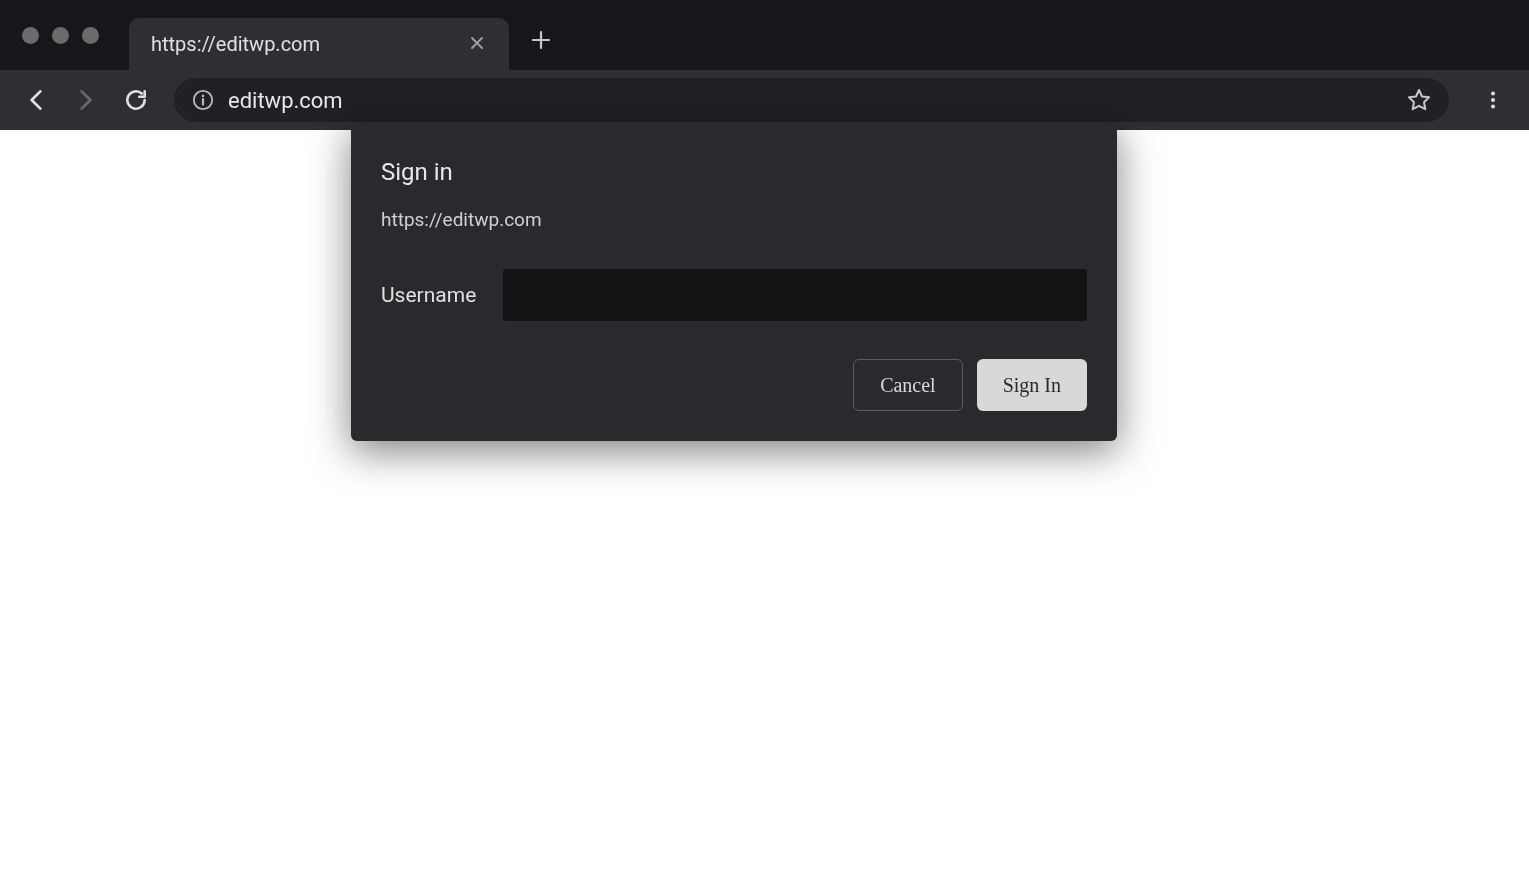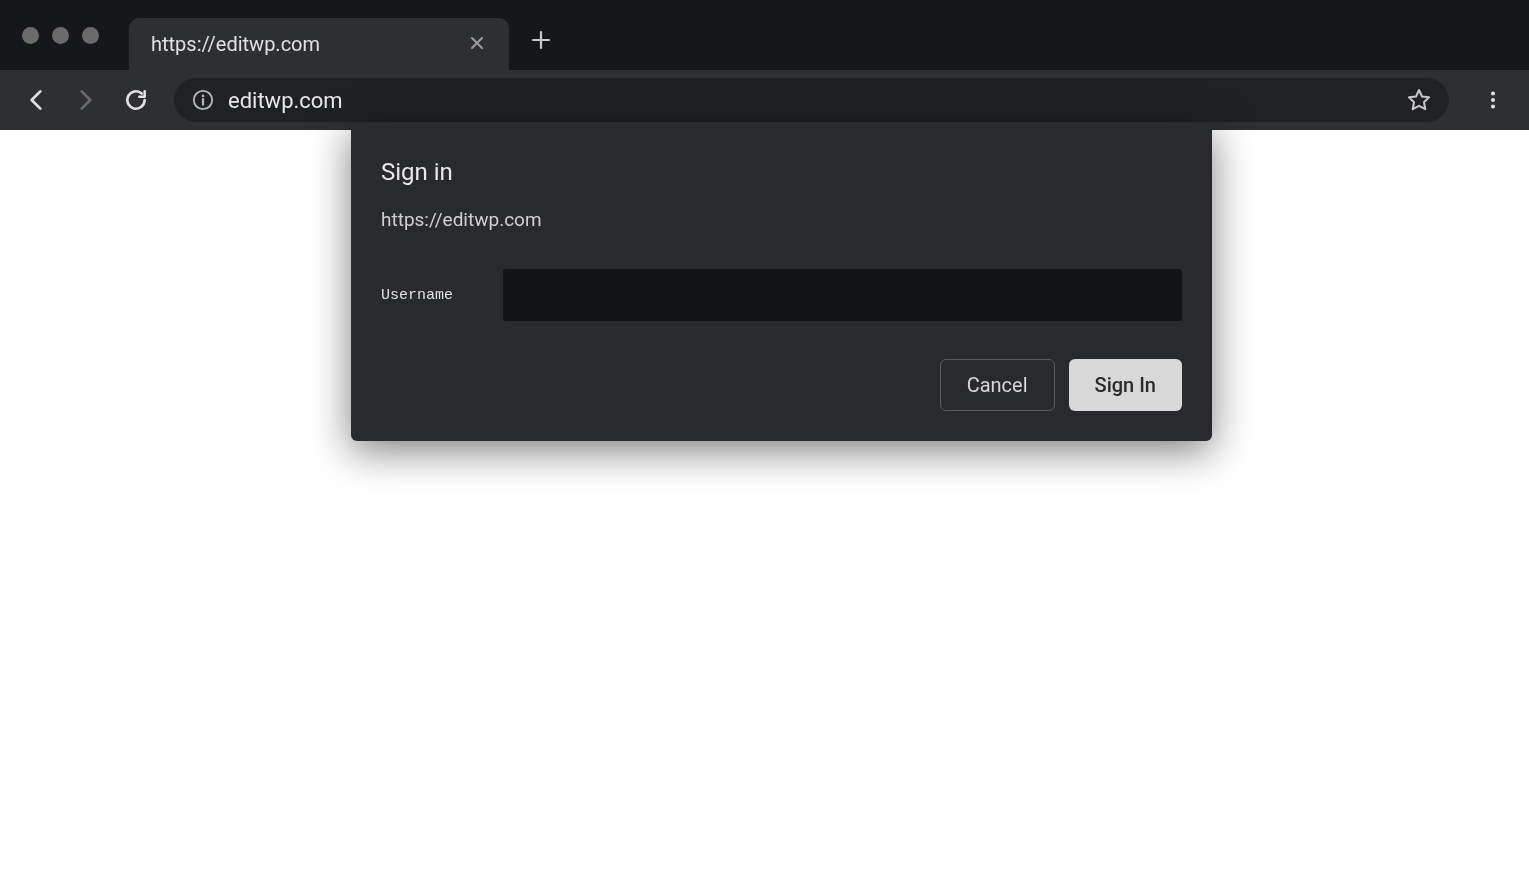--- a/index.html
+++ b/index.html
@@ -129,21 +129,21 @@
     }
     .content-area {
       background: #ffffff;
       position: relative;
       height: calc(894px - 130px);
     }
     .auth-dialog {
       position: absolute;
       top: -8px;
       left: 351px;
-      width: 861px;
+      width: 766px;
       background: #292a2d;
       border-radius: 0 0 6px 6px;
       padding: 36px 30px 30px 30px;
       box-shadow: 0 10px 40px rgba(0,0,0,0.5);
     }
     .dialog-title {
       color: #e8e8e8;
       font-size: 24px;
       font-weight: 400;
       margin-bottom: 22px;
@@ -153,41 +153,41 @@
       font-size: 19px;
       margin-bottom: 38px;
     }
     .form-row {
       display: flex;
       align-items: center;
       margin-bottom: 22px;
     }
     .form-label {
       color: #e0e0e0;
-      font-size: 15px;
+      font-size: 21px;
       width: 122px;
       flex-shrink: 0;
-      font-family: Liberation Mono, monospace;
     }
     .form-input {
       flex: 1;
       height: 52px;
       background: #121315;
       border: none;
       border-radius: 3px;
       color: #e8e8e8;
       font-size: 18px;
       padding: 0 14px;
       outline: none;
     }
     .dialog-actions {
       display: flex;
       justify-content: flex-end;
       gap: 14px;
       margin-top: 38px;
+      font-family: Liberation Serif, serif;
     }
     .btn {
       height: 52px;
       padding: 0 26px;
       border-radius: 6px;
       font-size: 20px;
       cursor: pointer;
       border: none;
       font-family: inherit;
     }

